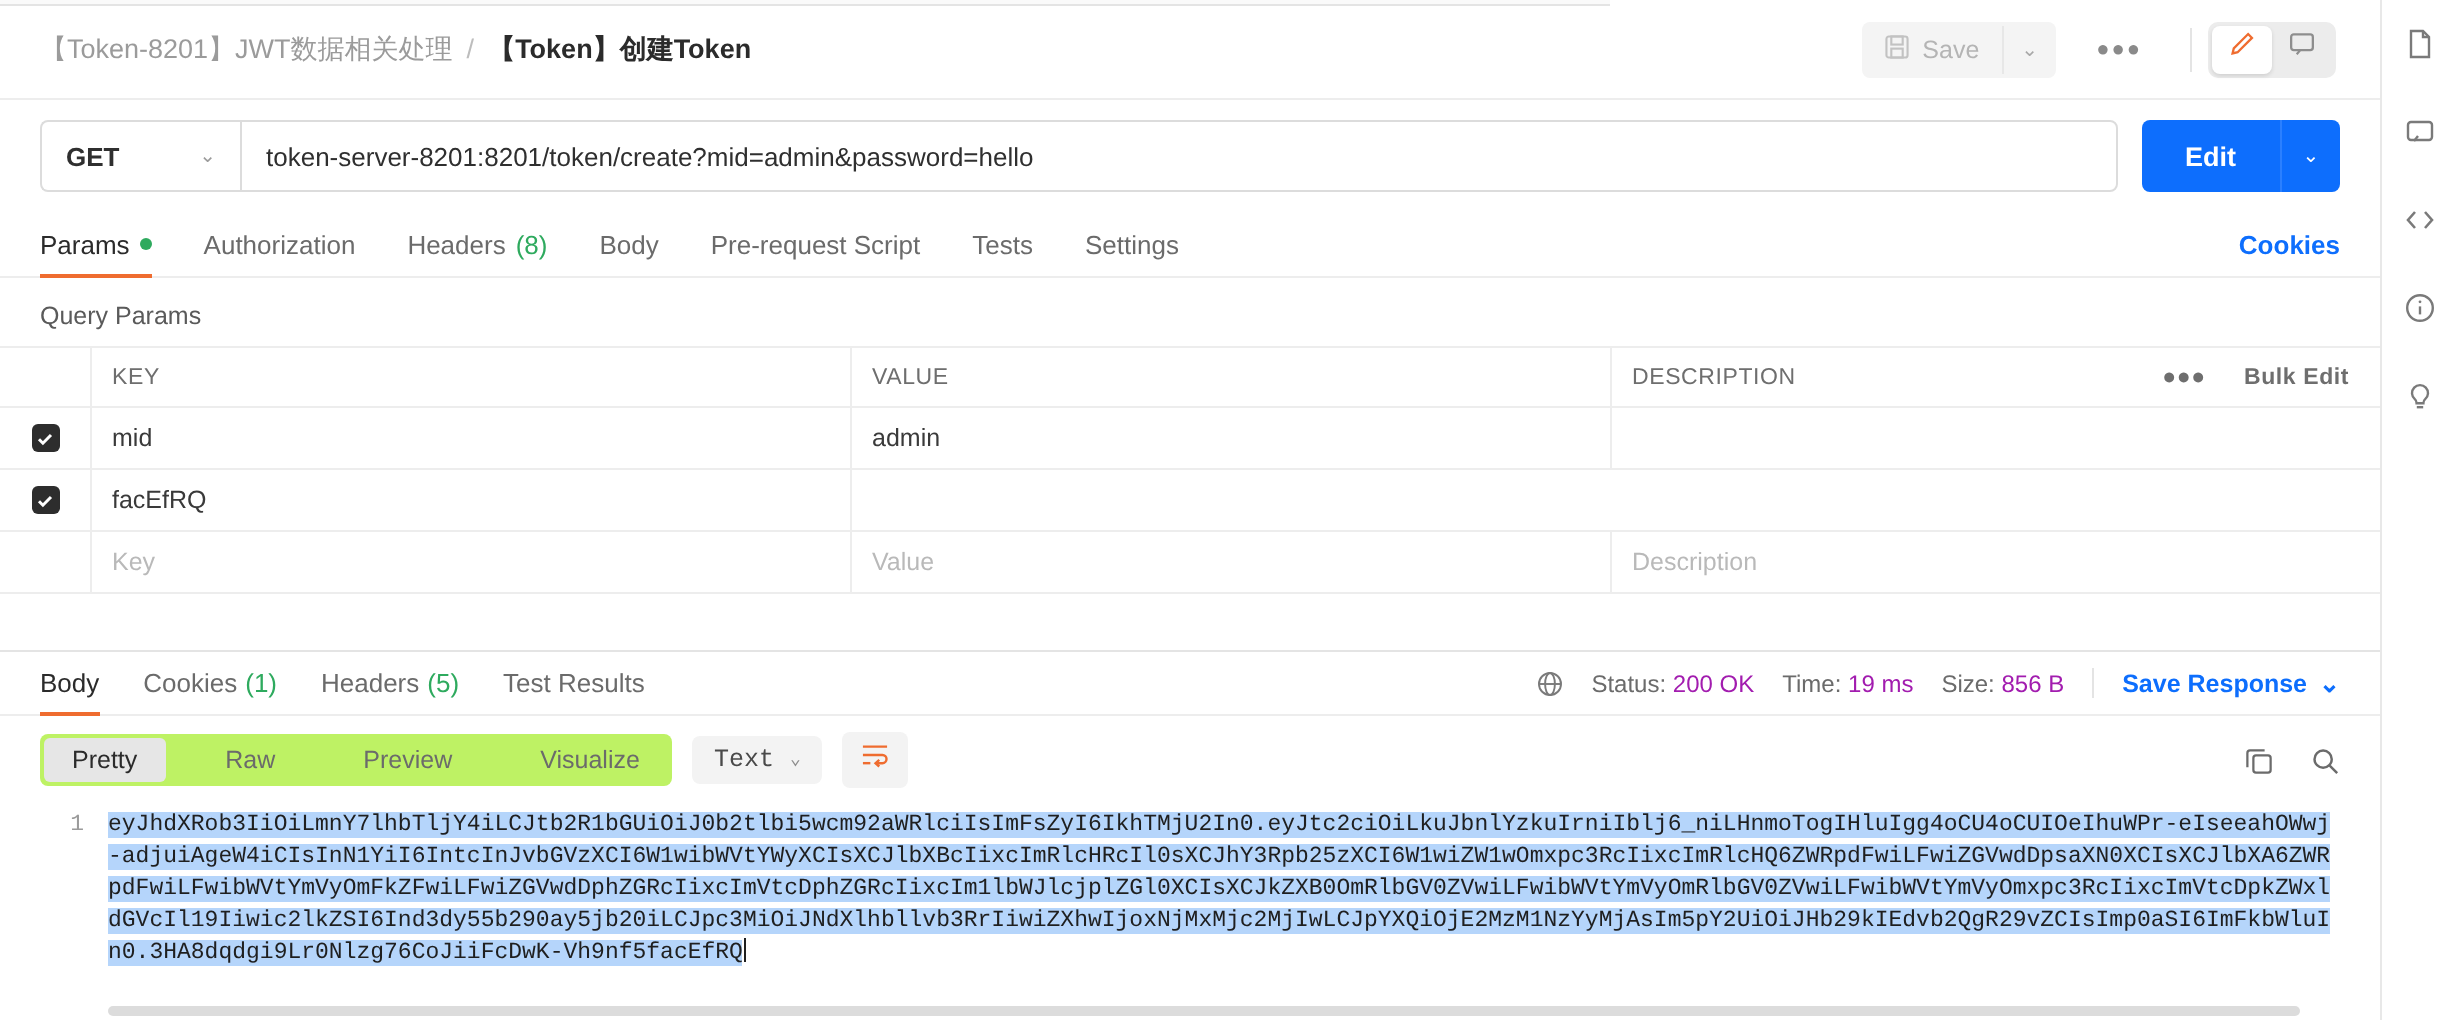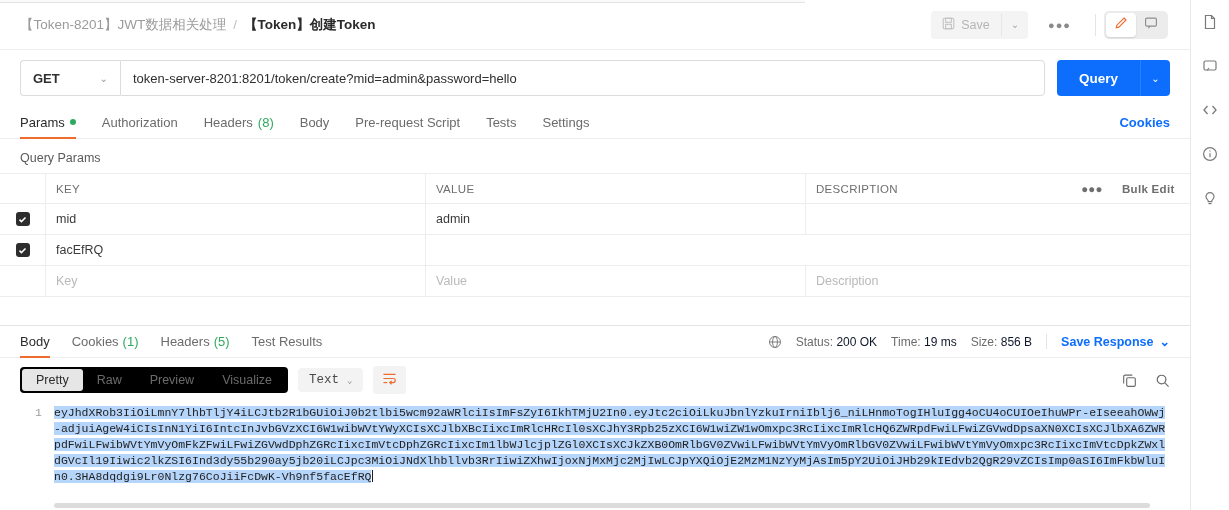--- a/index.html
+++ b/index.html
@@ -155,30 +155,30 @@
     font-size: 13px; color: #6b6b6b; margin-right: 22px; height: 32px;
     display: flex; align-items: center; gap: 4px; cursor: pointer; position: relative;
   }
   .resptab.active { color: #2b2b2b; }
   .resptab.active::after {
     content: ""; position: absolute; left: 0; right: 0; bottom: 0;
     height: 2px; background: #ef6c2f;
   }
   .status-wrap { margin-left: auto; display: flex; align-items: center; gap: 14px; font-size: 12px; }
   .status-item { color: #6b6b6b; }
-  .status-item b { font-weight: normal; color: #0f172a; }
+  .status-item b { font-weight: normal; color: #a21caf; }
   .globe { color: #7a7a7a; display: flex; align-items: center; }
   .save-resp {
     color: #0d6efd; font-weight: bold; font-size: 12.5px;
     display: flex; align-items: center; gap: 6px;
     border-left: 1px solid #e4e4e4; padding-left: 14px; cursor: pointer;
   }
 
   .bodybar { display: flex; align-items: center; padding: 8px 20px; gap: 10px; }
-  .seg { display: flex; background: #000000; border-radius: 4px; padding: 2px; }
+  .seg { display: flex; background: #bef264; border-radius: 4px; padding: 2px; gap: 16px; }
   .segbtn {
     font-size: 12.5px; color: #6b6b6b; padding: 4px 14px;
     border-radius: 3px; cursor: pointer;
   }
   .segbtn.active { background: #e6e6e6; color: #2b2b2b; }
   .textsel {
     display: flex; align-items: center; gap: 8px; background: #f3f3f3;
     border-radius: 4px; padding: 5px 11px; font-size: 12.5px;
     color: #4a4a4a; cursor: pointer; font-family: Liberation Mono, monospace;
   }
@@ -259,21 +259,21 @@
       </div>
     </div>
 
     <div class="urlrow">
       <div class="method">
         <span>GET</span>
         <span class="caret">⌄</span>
       </div>
       <div class="url-input" placeholder="Enter request URL">token-server-8201:8201/token/create?mid=admin&amp;password=hello</div>
       <div class="send-group">
-        <div class="send-btn">Query</div>
+        <div class="send-btn">Edit</div>
         <div class="send-caret">⌄</div>
       </div>
     </div>
 
     <div class="reqtabs">
       <div class="rtab active">
         <span>Params</span>
         <span class="greendot"></span>
       </div>
       <div class="rtab">

